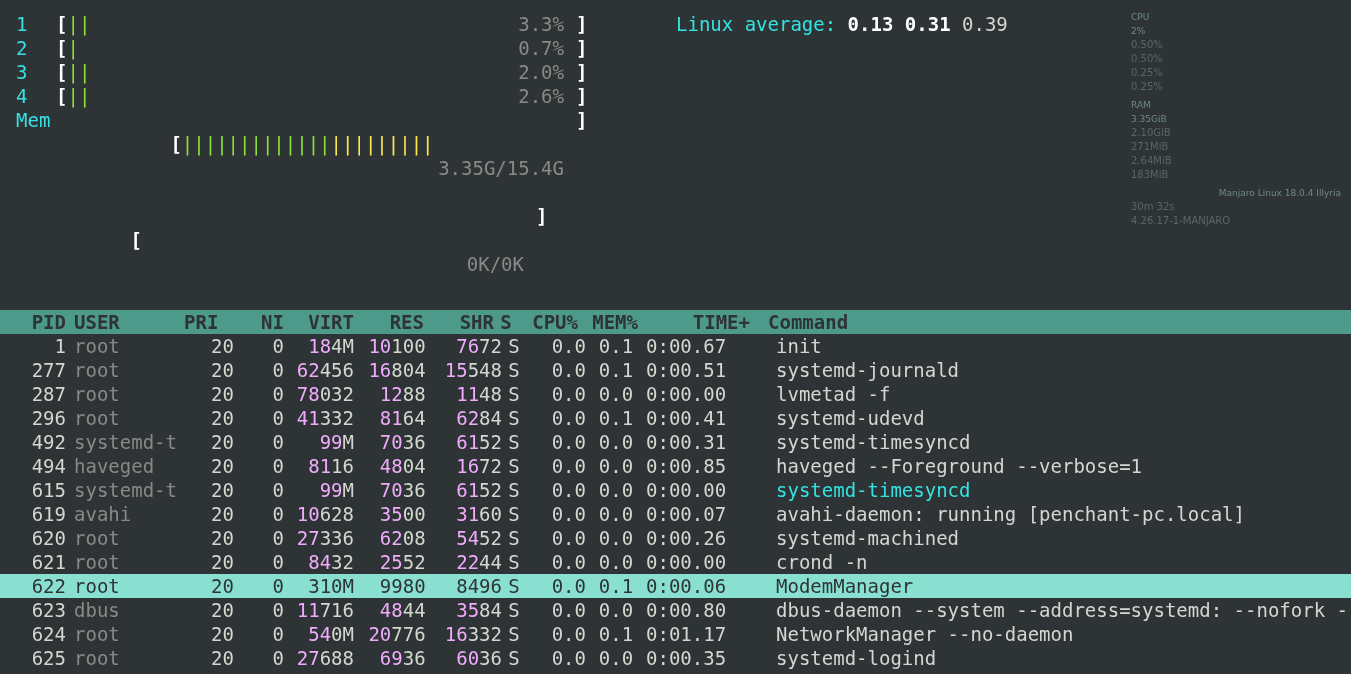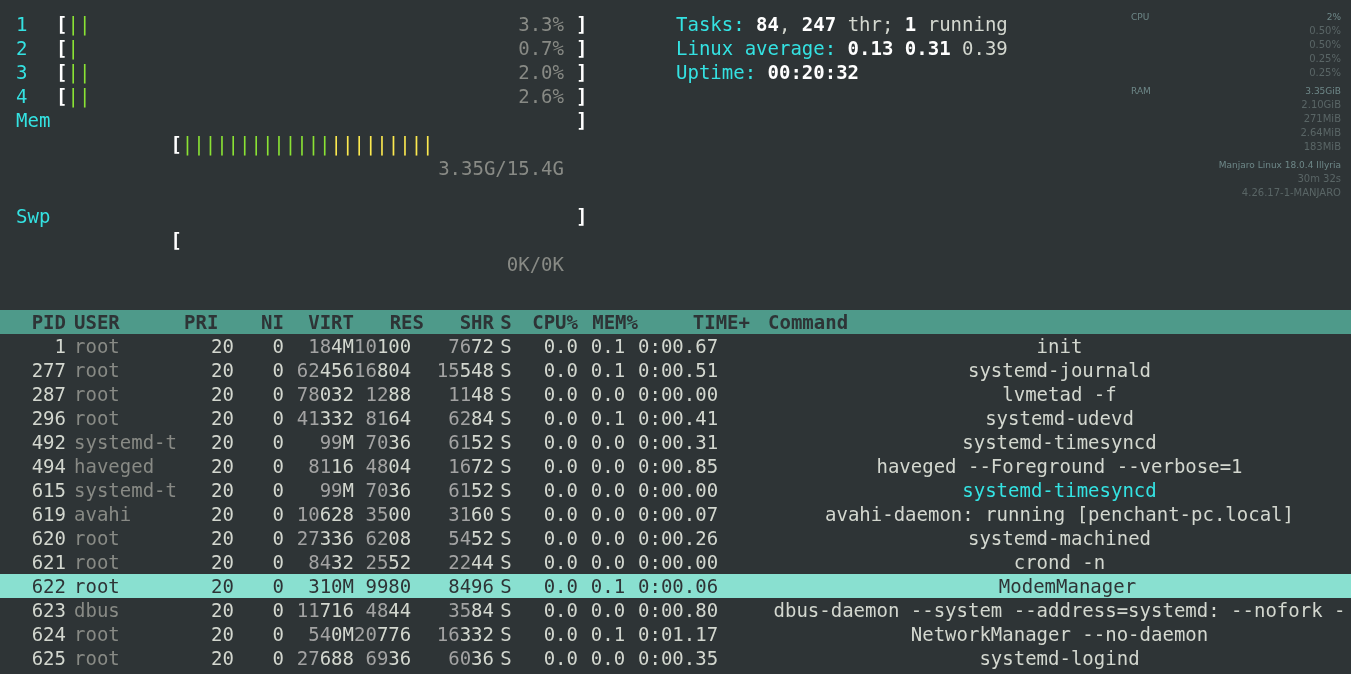--- a/index.html
+++ b/index.html
@@ -60,30 +60,30 @@
   .proc {
     display: flex;
     white-space: pre;
     height: 24px;
   }
   .proc .c-pid  { width: 50px; text-align: right; color: #d3d7cf; }
   .proc .c-user { width: 110px; padding-left: 8px; color: #888a85; }
   .proc .c-pri  { width: 50px; text-align: right; }
   .proc .c-ni   { width: 50px; text-align: right; }
   .proc .c-virt { width: 70px; text-align: right; }
-  .proc .c-res  { width: 70px; text-align: left; }
+  .proc .c-res  { width: 70px; text-align: center; padding-left: 8px; }
   .proc .c-shr  { width: 70px; text-align: right; }
   .proc .c-s    { width: 24px; text-align: center; }
   .proc .c-cpu  { width: 60px; text-align: right; }
   .proc .c-mem  { width: 60px; text-align: center; }
   .proc .c-time { width: 112px; text-align: left; padding-right: 10px;}
-  .proc .c-cmd  { flex: 1; padding-left: 8px; overflow:hidden;text-align:center;}
+  .proc .c-cmd  { flex: 1; padding-left: 8px; overflow:hidden;}
 
   .proc .c-virt, .proc .c-res, .proc .c-shr { color: #d3d7cf; }
-  .numhl { color: #a3a3a3; }
+  .numhl { color: #f0abfc; }
 
   .proc.selected {
     background: #89e0d0;
     color: #2e3436 !important;
     width: 1351px;
     margin-left: -16px;
     padding-left: 16px;
   }
   .proc.selected span, .proc.selected .c-user { color: #2e3436 !important; }
 
@@ -105,21 +105,21 @@
     opacity: 0.7;
   }
   .conky .big {
     font-size: 46px;
     line-height: 40px;
     font-weight: normal;
     color: #6c7a7a;
     text-align: right;
   }
   .conky .date { display:flex; justify-content:space-between; align-items:flex-end;}
-  .conky .row { display:flex; justify-content:space-between;}
+  .conky .row { display:flex; justify-content:space-between;flex-direction:column;}
   .conky .sec { margin-top:4px; color:#8aa; font-size:9px;}
 </style>
 </head>
 <body>
 
 <div class="screen">
 
   <div class="top">
     <div class="meters">
       <div id="cpu-meters">
@@ -131,37 +131,30 @@
 
       <div class="meter-row">
         <span class="meter-label">Mem</span>
         <span class="meter-bar">
           <span class="meter-open">[</span><span class="meter-fill"><span>|||||||||||||</span><span class="b2">|||||||||</span></span>
           <span class="meter-value">3.35G/15.4G</span>
         </span><span class="meter-close">]</span>
       </div>
 
       <div class="meter-row">
-        <span class="meter-label">Swp</span>
         <span class="meter-bar">
           <span class="meter-open">[</span>
           <span class="meter-value">0K/0K</span>
         </span><span class="meter-close">]</span>
       </div>
     </div>
 
     <div class="sysbox">
       <div>
-        <span>Tasks: </span><span class="hl">84</span><span class="val">, </span><span class="hl">247</span><span class="val"> thr; </span><span class="hl cmd-green">1</span><span class="val"> running</span>
-      </div>
-      <div>
         <span>Linux average: </span><span class="hl">0.13</span> <span class="hl">0.31</span> <span class="val">0.39</span>
-      </div>
-      <div>
-        <span>Uptime: </span><span class="hl">00:20:32</span>
       </div>
     </div>
   </div>
 
   <div class="header">
     <span style="width:50px;text-align:right">PID</span>
     <span style="width:110px;padding-left:8px">USER</span>
     <span style="width:50px;text-align:left">PRI</span>
     <span style="width:50px;text-align:right">NI</span>
     <span style="width:70px;text-align:right">VIRT</span>

